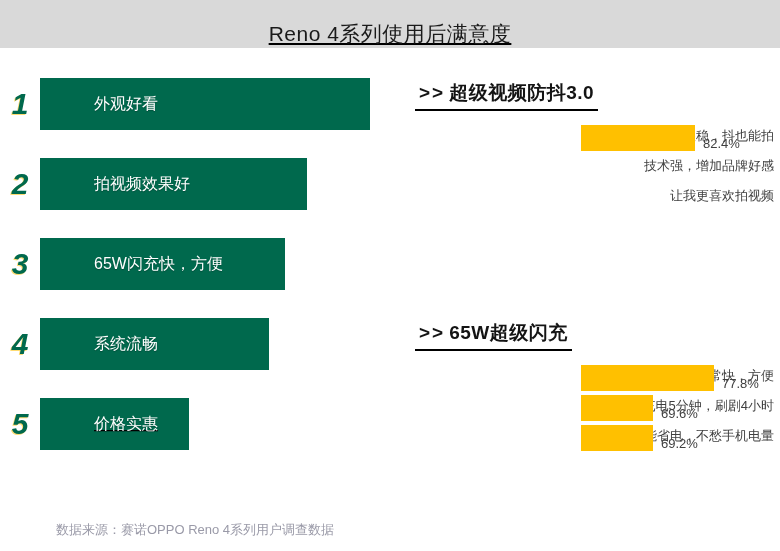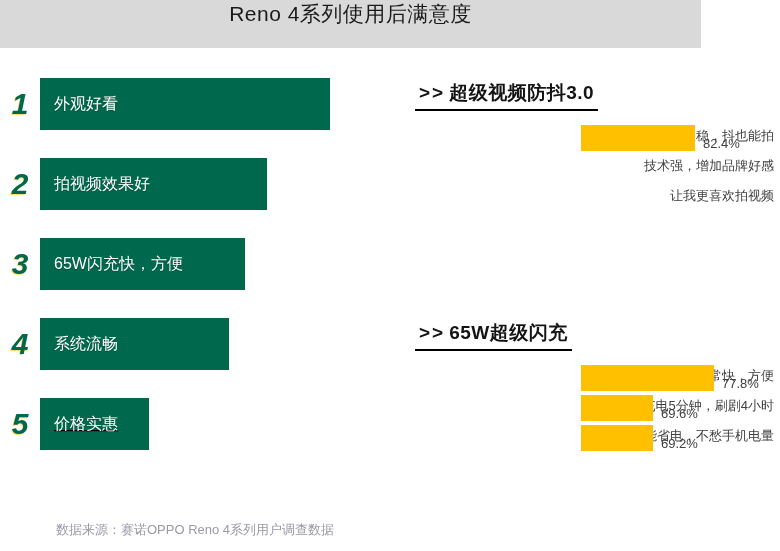--- a/index.html
+++ b/index.html
@@ -13,26 +13,27 @@
     font-family: "Liberation Sans", "DejaVu Sans", sans-serif;
     overflow: hidden;
     position: relative;
   }
 
   
   .title-band {
     position: absolute;
     left: 0;
     top: 0;
-    width: 701px;
+    width: 780px;
     height: 48px;
     background: #d9d9d9;
     display: flex;
-    align-items: flex-start;
+    align-items: flex-end;
     justify-content: center;
+    text-decoration: underline;
   }
   .title-text {
     font-size: 21px;
     color: #1a1a1a;
     letter-spacing: 0.5px;
     white-space: nowrap;
   }
 
   
   .rank-list {
@@ -59,20 +60,21 @@
     text-shadow: -1px 1px 0 rgba(255,192,0,0.55);
     line-height: 1;
     flex: none;
   }
   .rank-bar {
     height: 52px;
     background: #00694d;
     display: flex;
     align-items: center;
     flex: none;
+    padding-left: 40px;
   }
   .rank-label {
     color: #ffffff;
     font-size: 16px;
     padding-left: 14px;
     white-space: nowrap;
     text-shadow: 0 1px 1px rgba(0,0,0,0.25);
   }
 
   

